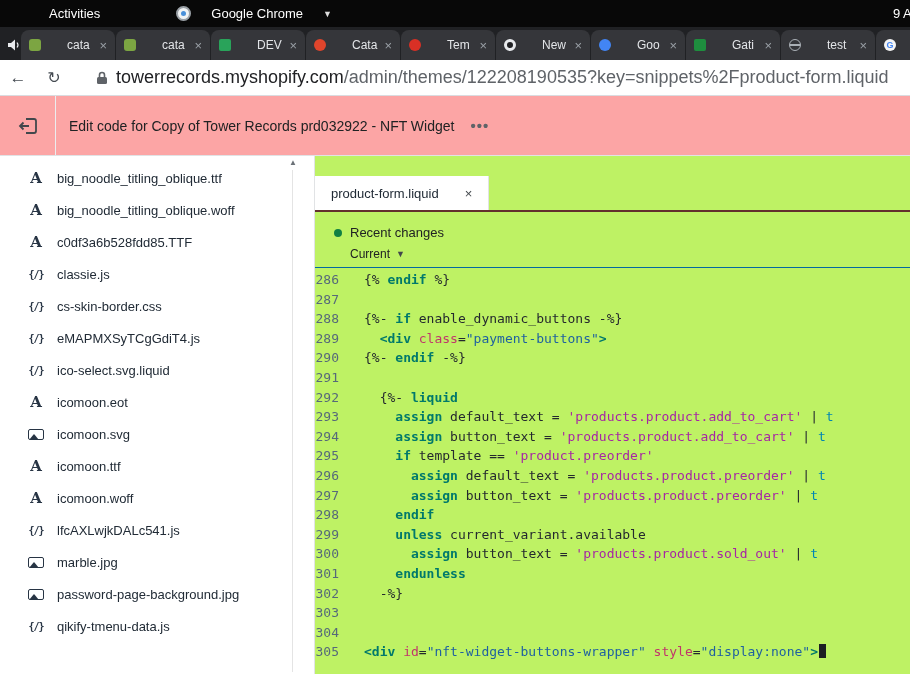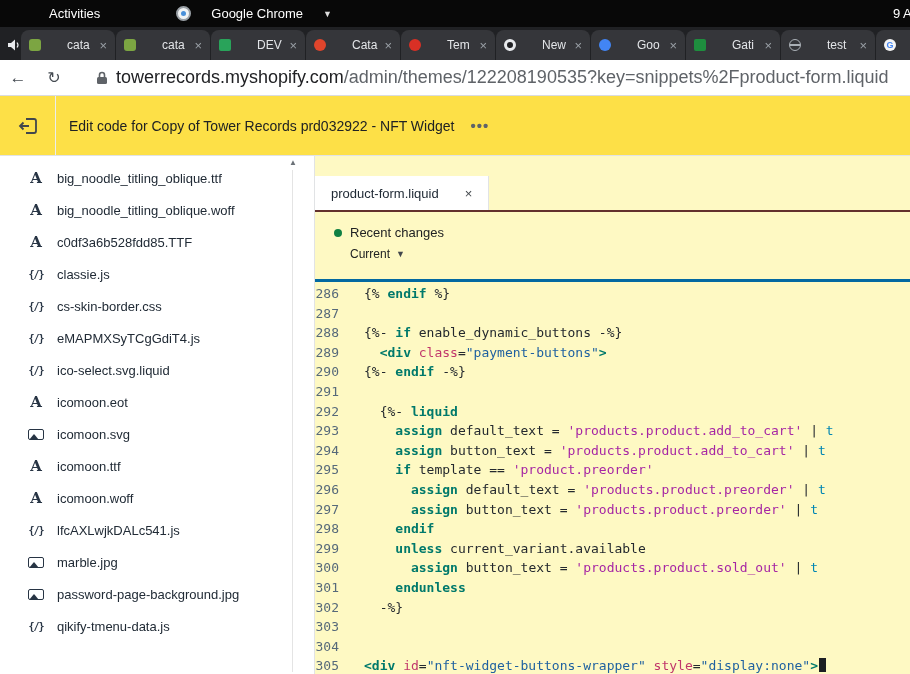--- a/index.html
+++ b/index.html
@@ -46,21 +46,21 @@
   
   .toolbar { position:absolute; top:60px; left:0; width:910px; height:36px; background:#ffffff;
     border-bottom:1px solid #dadce0; display:flex; align-items:center; }
   .nav-glyph { font-size:17px; color:#454b52; width:36px; text-align:center; }
   .nav-reload { font-size:16px; }
   .lockicon { margin-left:24px; margin-right:8px; display:flex; }
   .urltext { font-size:18px; color:#202124; white-space:nowrap; }
   .urlpath { color:#5f6368; }
 
   
-  .sheader { position:absolute; top:96px; left:0; width:910px; height:60px; background:#fde047;
+  .sheader { position:absolute; top:96px; left:0; width:910px; height:60px; background:#fca5a5;
     border-bottom:1px solid #e1e3e5; display:flex; align-items:center; }
   .exit-btn { width:56px; height:100%; display:flex; align-items:center; justify-content:center;
     border-right:1px solid #ebedef; }
   .stitle { margin-left:13px; font-size:14px; color:#202223; }
   .more-btn { margin-left:16px; color:#5f6368; font-size:15px; font-weight:bold; letter-spacing:1px; }
 
   
   .content { position:absolute; top:156px; left:0; width:910px; height:518px; display:flex; }
   .sidepanel { width:315px; min-width:315px; height:100%; border-right:1px solid #e1e3e5;
     position:relative; overflow:hidden; background:#fff; }
@@ -70,27 +70,27 @@
   .ficon { width:16px; min-width:16px; display:flex; justify-content:center; align-items:center; }
   .ficon-font { font-family:"DejaVu Serif", serif; font-size:15px; font-weight:bold; color:#273444; line-height:1; }
   .ficon-code { font-family:"DejaVu Sans Mono", monospace; font-size:10px; font-weight:bold; color:#273444; letter-spacing:-1px; }
   .ficon-image { width:13px; height:11px; border:1.5px solid #273444; border-radius:2px; position:relative; overflow:hidden; }
   .ficon-image::after { content:""; position:absolute; left:0px; bottom:-1px; width:0; height:0;
     border-left:5px solid transparent; border-right:5px solid transparent; border-bottom:6px solid #273444; }
   .sb-track { position:absolute; right:21px; top:14px; bottom:2px; width:1px; background:#e4e4e4; }
   .sb-up { position:absolute; right:17px; top:2px; font-size:8px; color:#6b7177; }
 
   
-  .editor { flex:1; height:100%; position:relative; background:#fef9c3; overflow:hidden; }
+  .editor { flex:1; height:100%; position:relative; background:#bef264; overflow:hidden; }
   .tabrow { height:56px; padding-top:20px; border-bottom:2px solid #63312d; display:flex; }
   .etab { height:34px; background:#fff; display:flex; align-items:center; padding:0 16px;
     border-right:1px solid #e1e3e5; gap:26px; }
   .etab-label { font-size:13px; color:#212b36; }
   .etab-close { font-size:13px; color:#42474c; }
-  .version { height:70px; border-bottom:3px solid #0369a1; padding:13px 0 0 19px; }
+  .version { height:56px; border-bottom:1px solid #0369a1; padding:13px 0 0 19px; }
   .rc-row { display:flex; align-items:center; gap:8px; }
   .rc-dot { width:8px; height:8px; border-radius:50%; background:#108043; }
   .rc-label { font-size:13px; color:#202223; }
   .cur-row { margin:7px 0 0 16px; display:flex; align-items:center; gap:6px; }
   .cur-label { font-size:12px; color:#202223; }
   .cur-caret { font-size:9px; color:#42474c; }
 
   
   .codearea { padding-top:2px; font-family:"DejaVu Sans Mono", monospace; font-size:13px; }
   .cline { display:flex; height:19.6px; line-height:19.6px; white-space:pre; }

